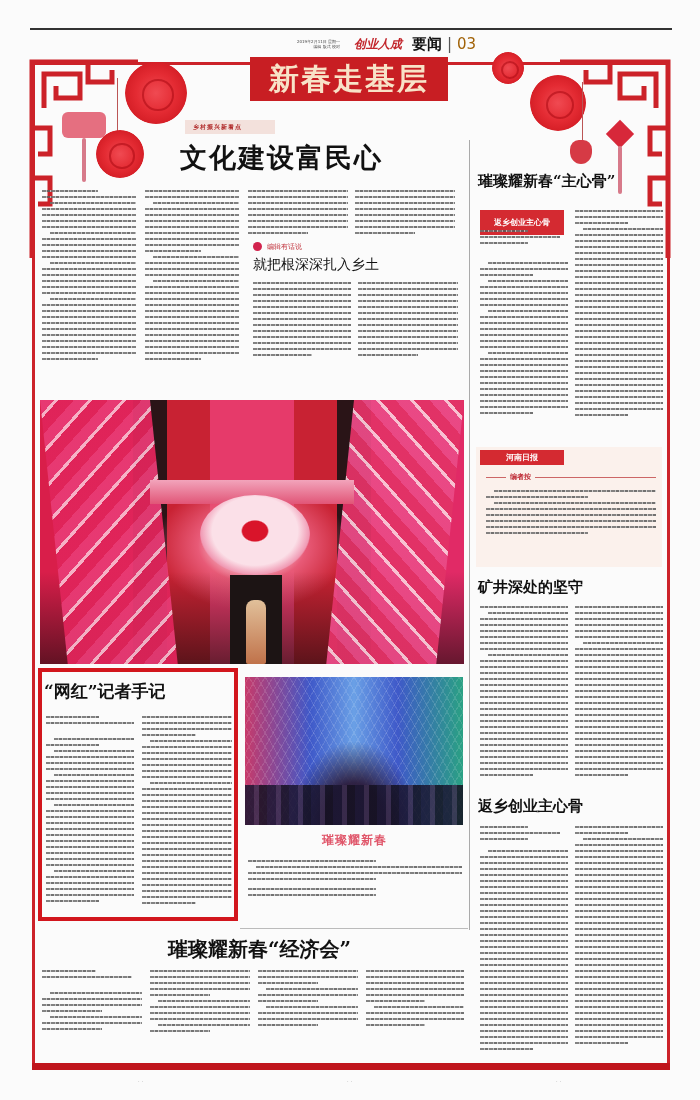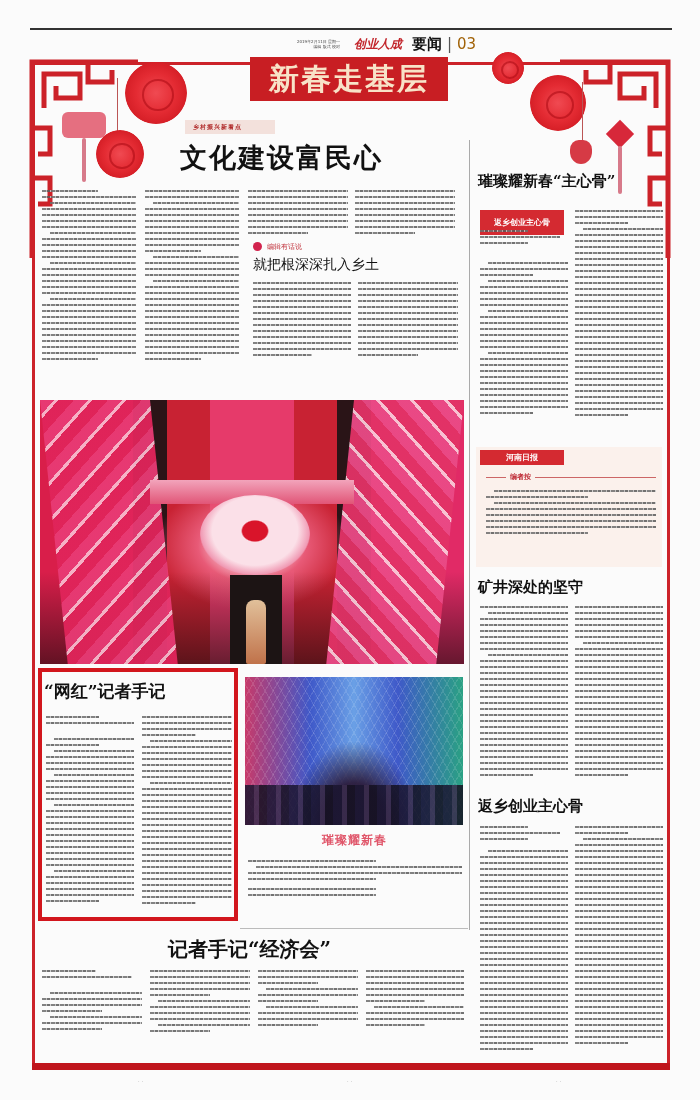--- a/index.html
+++ b/index.html
@@ -575,21 +575,21 @@
   <div class="ln short"></div>
     <div class="ln ind"></div>
     <div class="ln"></div>
     <div class="ln short"></div>
   <div style="height:4px"></div>
   <div class="ln short"></div>
     <div class="ln short"></div>
 </div>
 
 <div class="hrule" style="left:240px;top:928px;width:228px"></div>
-<div class="headline" style="left:168px;top:936px;font-size:20px">记者手记“经济会”</div>
+<div class="headline" style="left:168px;top:936px;font-size:20px">璀璨耀新春“经济会”</div>
 <div class="txt" style="left:42px;top:970px;width:90px">
   <div class="ln short"></div>
     <div class="ln"></div>
 </div>
 <div class="txt" style="left:42px;top:992px;width:100px">
   <div class="ln ind"></div>
     <div class="ln"></div>
     <div class="ln"></div>
     <div class="ln short"></div>
     <div class="ln ind"></div>

